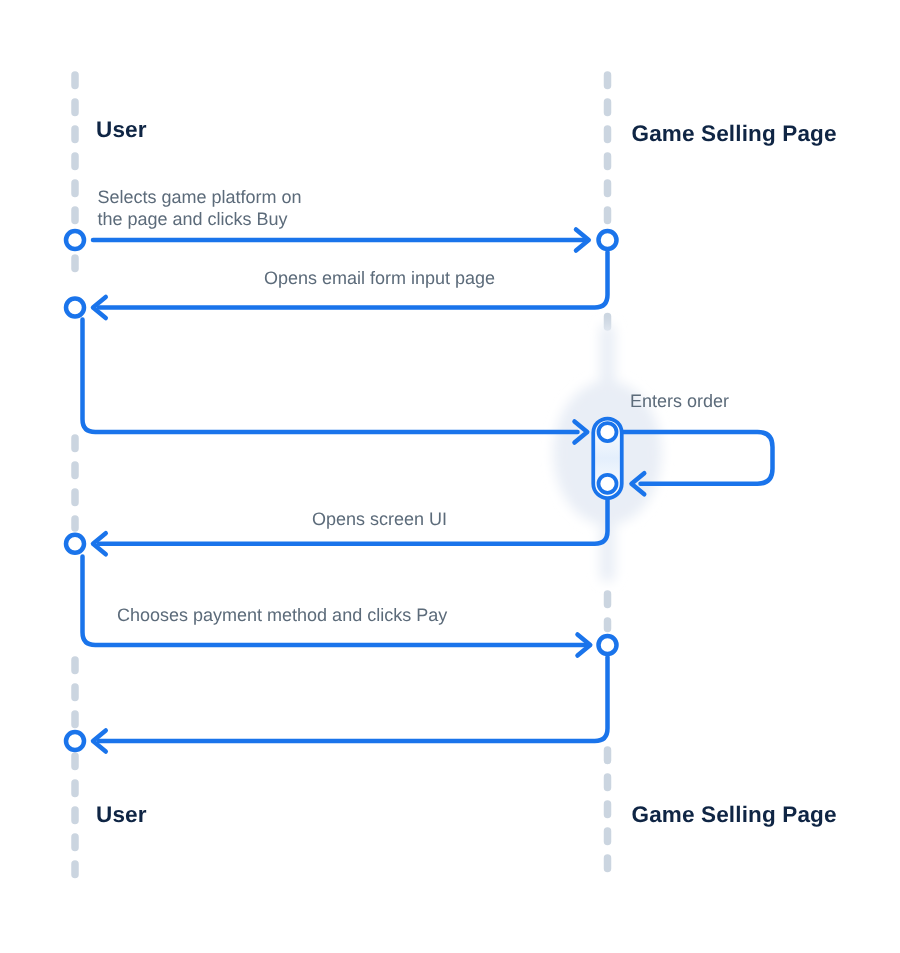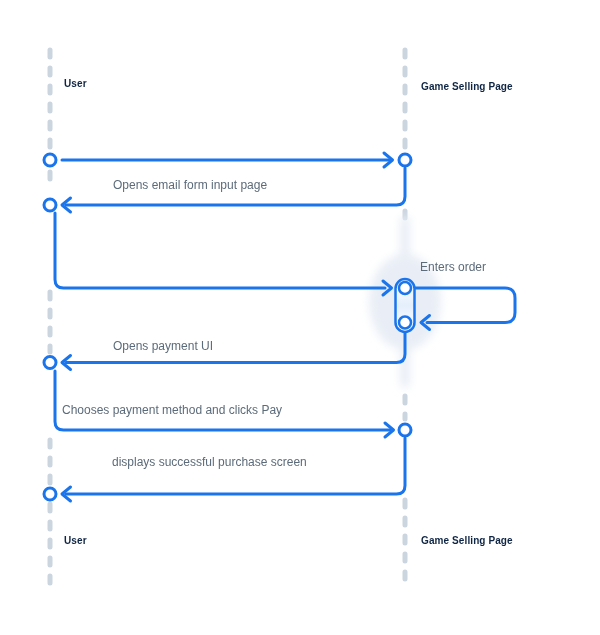--- a/index.html
+++ b/index.html
@@ -2,27 +2,27 @@
 <html><head>
 <meta charset="utf-8">
 <style>
   html,body{margin:0;padding:0;background:#ffffff;}
   .stage{
     position:relative;width:600px;height:635px;background:#ffffff;overflow:hidden;
     font-family:"Liberation Sans",sans-serif;
   }
   .stage svg{position:absolute;left:0;top:0;}
   .actor{
-    position:absolute;font-weight:700;font-size:10px;color:#0f2544;
+    position:absolute;font-weight:700;font-size:15px;color:#0f2544;
     white-space:nowrap;letter-spacing:.1px;
   }
   .msg{
     position:absolute;font-size:12px;line-height:15px;color:#5c6b7a;white-space:nowrap;
   }
-  .msg.right{text-align:left;}
+  .msg.right{text-align:center;}
 </style>
 </head>
 <body>
 
 <div class="stage">
 
   <svg width="600" height="635" viewBox="0 0 600 635">
     <defs>
       <filter id="blobBlur" x="-40%" y="-15%" width="180%" height="130%">
         <feGaussianBlur stdDeviation="4"></feGaussianBlur>
@@ -98,35 +98,38 @@
       <circle cx="405" cy="430" r="6"></circle>
       <circle cx="50" cy="494" r="6"></circle>
     </g>
   </svg>
 
   <div class="actor" style="left:64px;top:78px">User</div>
   <div class="actor" style="left:421px;top:81px">Game Selling Page</div>
   <div class="actor" style="left:64px;top:535px">User</div>
   <div class="actor" style="left:421px;top:535px">Game Selling Page</div>
 
+  <div class="msg" style="left:65px;top:124px">
+    <div>Selects game platform on</div>
+    <div>the page and clicks Buy</div>
+  </div>
 
   <div class="msg right" style="left:113px;width:280px;top:178px">
     <div>Opens email form input page</div>
   </div>
 
 
   <div class="msg" style="left:420px;top:260px">
     <div>Enters order</div>
   </div>
 
   <div class="msg right" style="left:113px;width:280px;top:339px">
-    <div>Opens payment UI</div>
+    <div>Opens screen UI</div>
   </div>
 
-  <div class="msg" style="left:62px;top:403px">
+  <div class="msg" style="left:78px;top:403px">
     <div>Chooses payment method and clicks Pay</div>
   </div>
 
   <div class="msg right" style="left:112px;width:280px;top:455px">
-    <div>displays successful purchase screen</div>
   </div>
 
 </div>
 
 </body></html>

